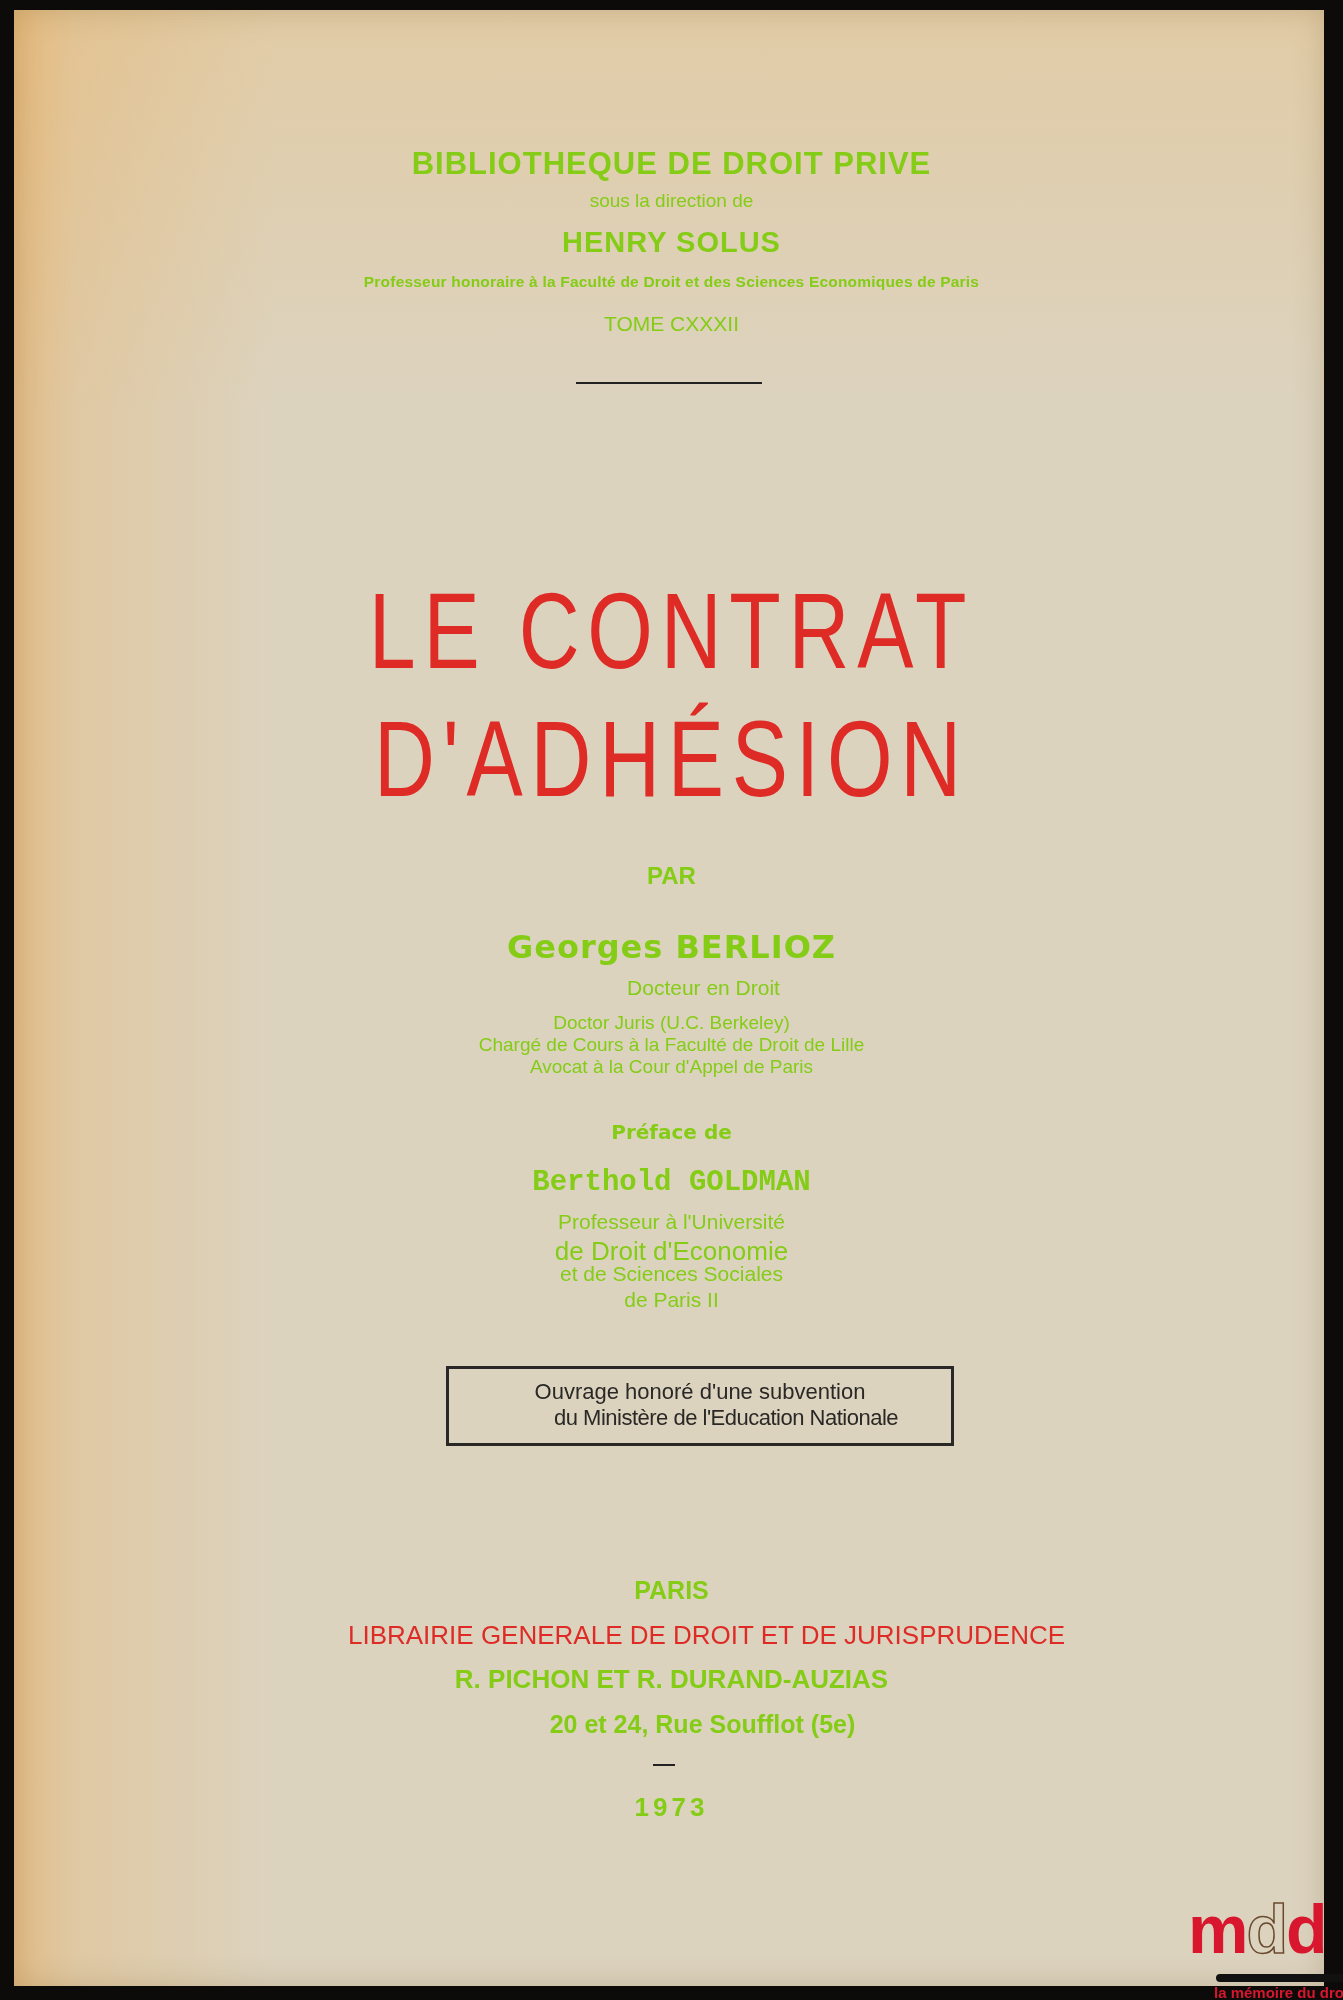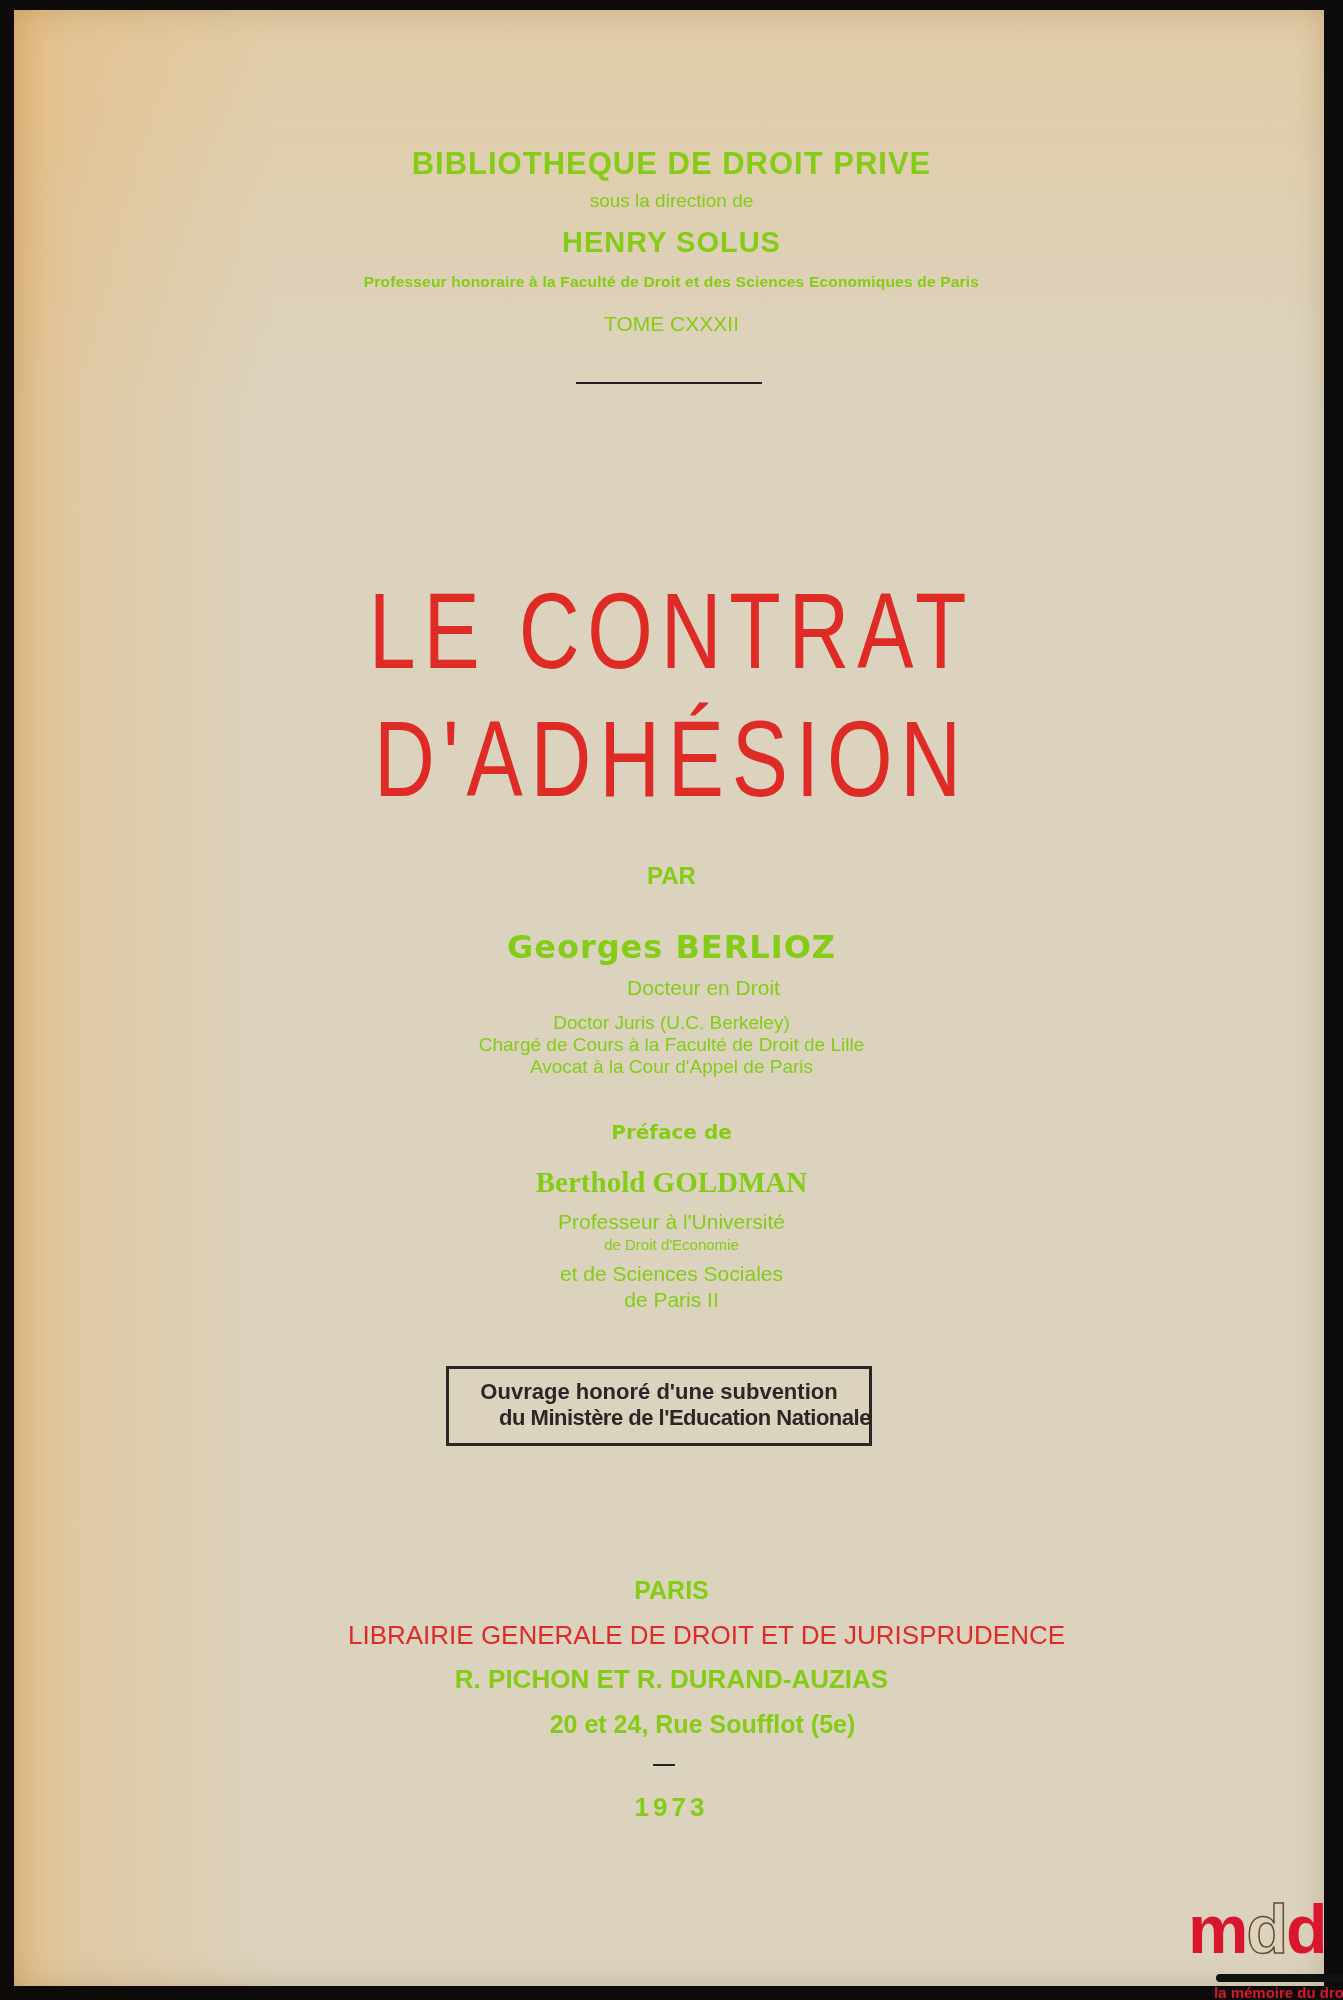--- a/index.html
+++ b/index.html
@@ -22,22 +22,22 @@
   }
   .b { font-weight: bold; }
   .red { color: #de2b26; }
   .title {
     font-family: "Liberation Sans Narrow", "Liberation Sans", sans-serif;
     font-size: 108px; letter-spacing: 10px; font-weight: normal;
     transform: scaleX(0.78); transform-origin: center;
   }
   .rule { position: absolute; background: #222; }
   .box {
-    position: absolute; left: 446px; top: 1366px; width: 426px; height: 80px;
-    border: 3px solid #2a2826; box-sizing: border-box; font-weight: bold;
+    position: absolute; left: 446px; top: 1366px; width: 508px; height: 80px;
+    border: 3px solid #2a2826; box-sizing: border-box;
   }
   .box .l { position: absolute; left: 0; width: 100%; text-align: center; color: #2a2826; font-size: 22px; }
   .logo { position: absolute; left: 1180px; top: 1890px; width: 163px; height: 110px; }
   .logo .mdd { position: absolute; left: 8px; top: 0px; font-size: 68px; font-weight: bold; color: #d8172f; letter-spacing: -2px; font-family: "Liberation Sans", sans-serif; }
   .logo .d2 { color: transparent; -webkit-text-stroke: 1.5px #6a4a30; }
   .logo .bar { position: absolute; left: 36px; top: 84px; width: 146px; height: 8px; background: #111; border-radius: 4px; }
   .logo .tag { position: absolute; left: 34px; top: 94px; font-size: 15px; color: #d8172f; font-weight: bold; white-space: nowrap; }
 </style>
 </head>
 <body>
@@ -55,23 +55,23 @@
 <div class="line red title" style="top:696px;">D'ADHÉSION</div>
 
 <div class="line b" style="top:862px;font-size:24px;">PAR</div>
 <div class="line b" style="top:928px;font-size:32px;letter-spacing:1px;font-family:'DejaVu Sans',sans-serif;">Georges BERLIOZ</div>
 <div class="line" style="top:976px;font-size:21px;padding-left:32px;">Docteur en Droit</div>
 <div class="line" style="top:1012px;font-size:19px;">Doctor Juris (U.C. Berkeley)</div>
 <div class="line" style="top:1034px;font-size:19px;">Chargé de Cours à la Faculté de Droit de Lille</div>
 <div class="line" style="top:1056px;font-size:19px;">Avocat à la Cour d'Appel de Paris</div>
 
 <div class="line b" style="top:1120px;font-size:20px;font-family:'DejaVu Sans',sans-serif;">Préface de</div>
-<div class="line b" style="top:1166px;font-size:29px;font-family:Liberation Serif, serif;">Berthold GOLDMAN</div>
+<div class="line b" style="top:1166px;font-size:29px;font-family:Liberation Mono, monospace;">Berthold GOLDMAN</div>
 <div class="line" style="top:1210px;font-size:21px;">Professeur à l'Université</div>
-<div class="line" style="top:1236px;font-size:15px;">de Droit d'Economie</div>
+<div class="line" style="top:1236px;font-size:26px;">de Droit d'Economie</div>
 <div class="line" style="top:1262px;font-size:21px;">et de Sciences Sociales</div>
 <div class="line" style="top:1288px;font-size:21px;">de Paris II</div>
 
 <div class="box">
   <div class="l" style="top:10px;">Ouvrage honoré d'une subvention</div>
   <div class="l" style="top:36px;letter-spacing:-0.5px;padding-left:26px;">du Ministère de l'Education Nationale</div>
 </div>
 
 <div class="line b" style="top:1576px;font-size:25px;">PARIS</div>
 <div class="line red" style="top:1620px;font-size:26px;padding-left:35px;">LIBRAIRIE GENERALE DE DROIT ET DE JURISPRUDENCE</div>

